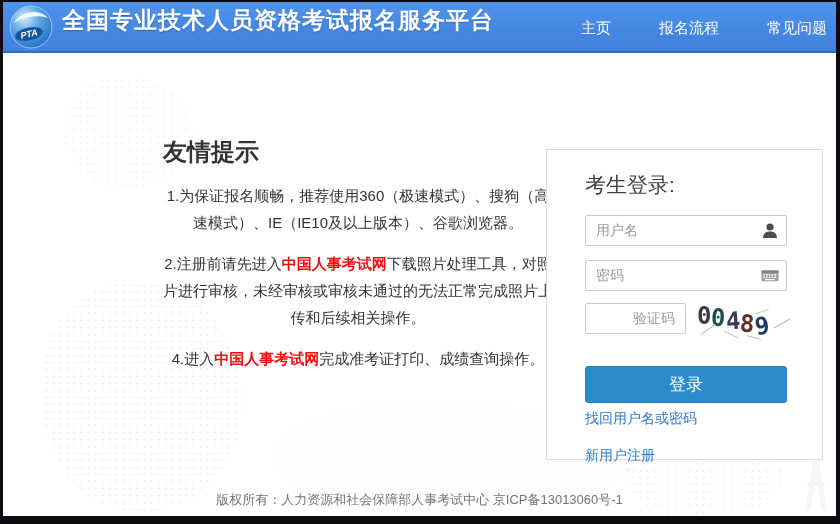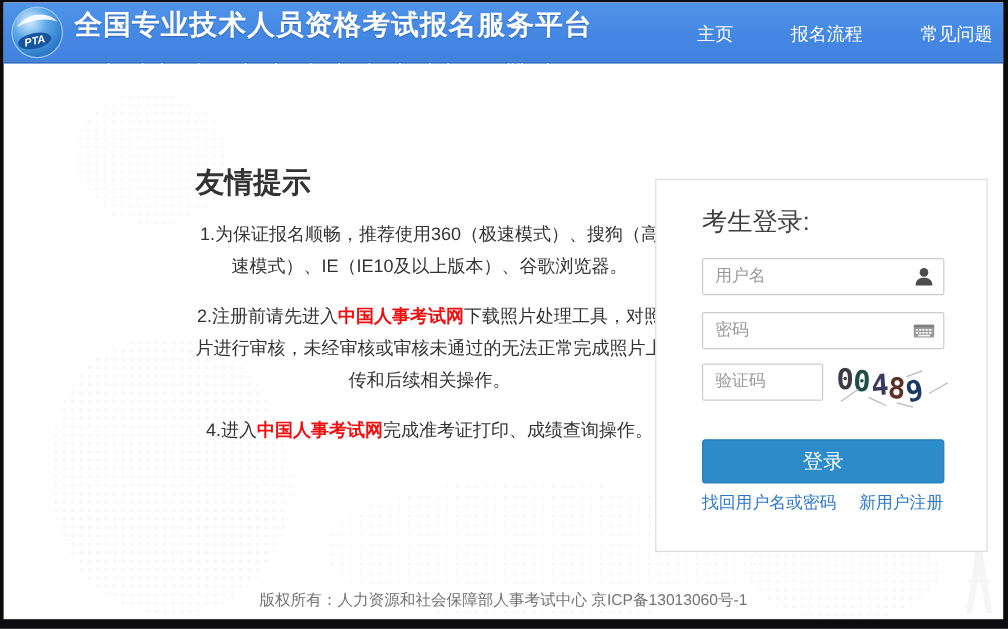--- a/index.html
+++ b/index.html
@@ -49,21 +49,21 @@
   .input-row{position:absolute;left:38px;width:202px;height:31px;}
   .row-user{top:65px;}
   .row-pass{top:110px;}
   .row-captcha{top:153px;width:101px;}
   .field{
     width:100%;height:31px;box-sizing:border-box;
     border:1px solid #ccc;border-radius:2px;
     padding:0 30px 0 10px;font-size:14px;color:#0369a1;outline:none;
     font-family:Liberation Serif, serif;
   }
-  .row-captcha .field{padding-right:0;}
+  .row-captcha .field{padding-right:10px;text-align:right;}
   .field::placeholder{color:#999;opacity:1;}
   .input-icon{position:absolute;right:8px;top:7px;width:18px;height:17px;pointer-events:none;}
   
   .captcha-img{
     position:absolute;left:150px;top:153px;width:92px;height:36px;
     background:#fff;cursor:pointer;overflow:visible;
   }
   .captcha-digits{
     display:flex;align-items:flex-start;
     font-family:"DejaVu Sans Mono","Liberation Mono",monospace;
@@ -81,21 +81,21 @@
   .s3{left:58px;top:8px;width:14px;transform:rotate(-20deg);}
   .s4{left:76px;top:20px;width:18px;transform:rotate(-30deg);}
   .s5{left:50px;top:34px;width:14px;transform:rotate(15deg);}
   
   .login-btn{
     position:absolute;left:38px;top:216px;width:202px;height:37px;
     background:#2d8bca;border:1px solid #2a7fb9;border-radius:3px;
     color:#fff;font-size:17px;cursor:pointer;
     font-family:Liberation Mono, monospace;
   }
-  .panel-links{position:absolute;left:38px;top:260px;width:220px;display:flex;gap:19px;white-space:nowrap;}
+  .panel-links{position:absolute;left:38px;top:260px;width:220px;display:flex;gap:19px;white-space:nowrap;flex-direction:column;}
   .panel-links a{font-size:14px;color:#2b78c8;text-decoration:none;cursor:pointer;}
   
   .footer{
     position:absolute;left:0;width:100%;top:489px;text-align:center;
     font-size:13px;color:#737373;
   }
 </style>
 </head>
 <body>
 

